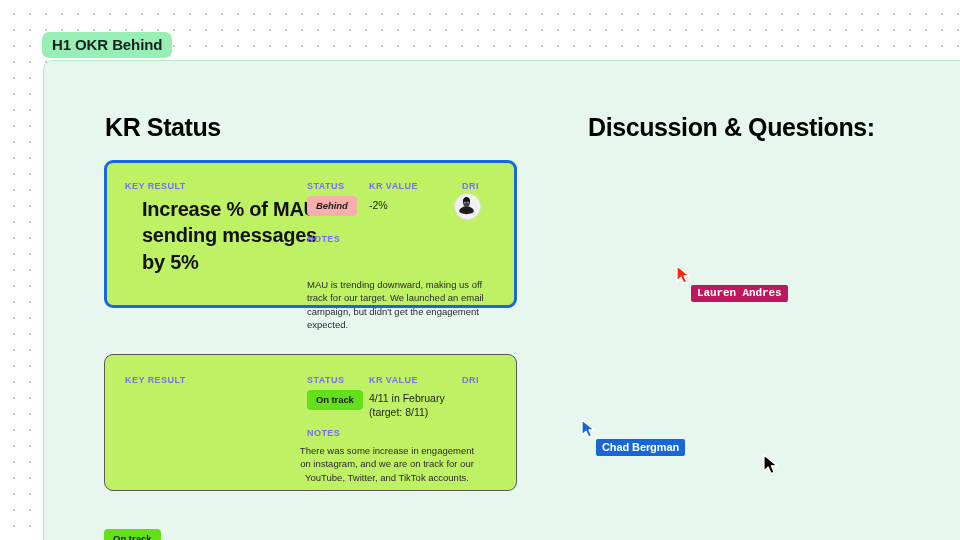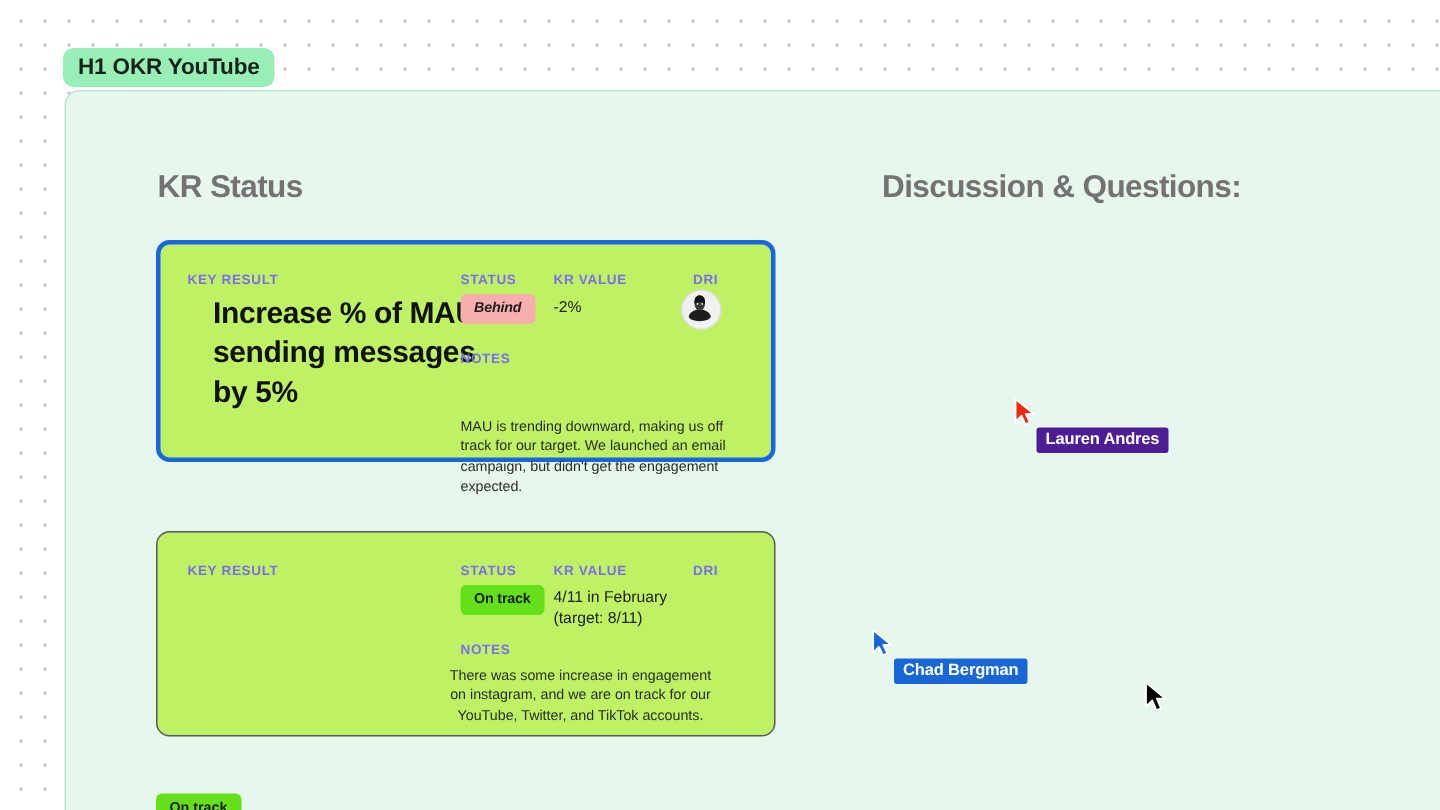--- a/index.html
+++ b/index.html
@@ -52,23 +52,23 @@
     border: 1px solid #b9e8cc;
     border-top-left-radius: 10px;
     border-bottom-left-radius: 10px;
     box-sizing: border-box;
     overflow: hidden;
   }
 
   
   .slide-heading {
     position: absolute;
-    font-size: 21px;
-    font-weight: 700;
-    color: #737373;
+    font-size: 25px;
+    font-weight: 700;
+    color: #000000;
     letter-spacing: -0.4px;
     white-space: nowrap;
   }
   #kr-status-heading { left: 61px; top: 52px; }
   #discussion-heading { left: 544px; top: 52px; }
 
   
   .kr-card {
     position: absolute;
     left: 60px;
@@ -185,38 +185,38 @@
     position: absolute;
     font-size: 11px;
     font-weight: 700;
     color: #ffffff;
     padding: 2px 6px 3px 6px;
     border-radius: 2px;
     white-space: nowrap;
     letter-spacing: -0.1px;
   }
   #cursor-lauren { left: 676px; top: 265px; }
-  #cursor-lauren .name-tag { left: 15px; top: 20px; background: #4c1d95; }
+  #cursor-lauren .name-tag { left: 15px; top: 20px; background: #be185d; font-family: Liberation Mono, monospace; }
   #cursor-chad { left: 581px; top: 419px; }
   #cursor-chad .name-tag { left: 15px; top: 20px; background: #1767d6; }
 
   
   #system-pointer {
     position: absolute;
     left: 763px;
     top: 454px;
     z-index: 9;
   }
 </style>
 </head>
 <body>
 
 <div id="canvas"></div>
 
-<div id="title-badge">H1 OKR YouTube</div>
+<div id="title-badge">H1 OKR Behind</div>
 
 <div id="slide-panel">
 
   <div class="slide-heading" id="kr-status-heading">KR Status</div>
 
   <div class="slide-heading" id="discussion-heading">Discussion &amp; Questions:</div>
 
   <div class="kr-card" id="kr-card-1">
     <div class="card-inner">
       <div class="col-label" style="left:18px; top:18px;">KEY RESULT</div>

